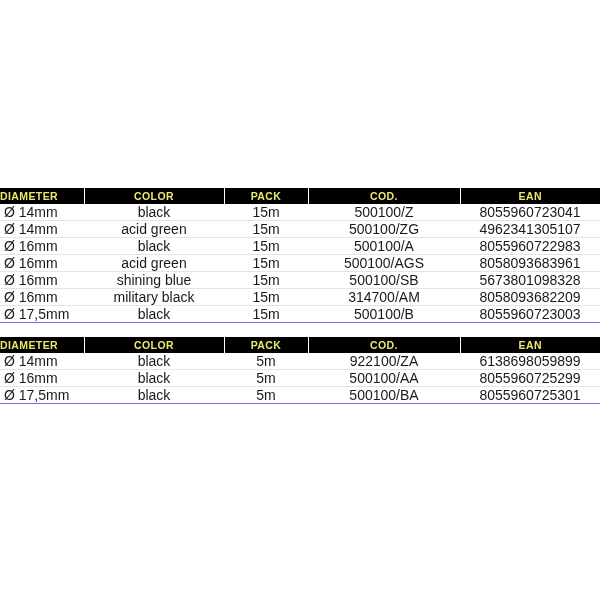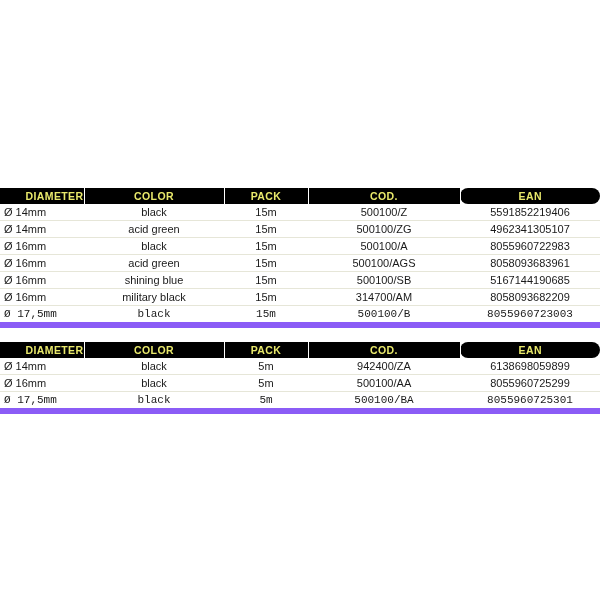--- a/index.html
+++ b/index.html
@@ -40,38 +40,36 @@
     font-size: 10.5px;
     font-weight: bold;
     letter-spacing: 0.4px;
     height: 16px;
     padding: 0;
     border-right: 1px solid #ffffff;
     vertical-align: middle;
   }
   thead th:last-child {
     border-right: none;
-    border-radius: 8px;
   }
   thead th.left {
-    text-align: right;
+    text-align: left;
   }
   tbody td {
-    font-size: 11px;
+    font-size: 14px;
     color: #1a1a1a;
     height: 16px;
     padding: 0;
     text-align: center;
     vertical-align: middle;
     border-bottom: 1px solid #e6e6d8;
     background: #ffffff;
   }
   tbody tr:last-child td {
-    border-bottom: 6px solid #8b5cf6;
-    font-family: Liberation Mono, monospace;
+    border-bottom: 1px solid #8b5cf6;
   }
   tbody td.left {
     text-align: left;
     padding-left: 4px;
   }
   
   col.c-diameter { width: 84px; }
   col.c-color    { width: 140px; }
   col.c-pack     { width: 84px; }
   col.c-cod      { width: 152px; }
@@ -99,21 +97,21 @@
           <th>COD.</th>
           <th>EAN</th>
         </tr>
       </thead>
       <tbody>
         <tr>
           <td class="left">Ø 14mm</td>
           <td>black</td>
           <td>15m</td>
           <td>500100/Z</td>
-          <td>5591852219406</td>
+          <td>8055960723041</td>
         </tr>
         <tr>
           <td class="left">Ø 14mm</td>
           <td>acid green</td>
           <td>15m</td>
           <td>500100/ZG</td>
           <td>4962341305107</td>
         </tr>
         <tr>
           <td class="left">Ø 16mm</td>
@@ -127,21 +125,21 @@
           <td>acid green</td>
           <td>15m</td>
           <td>500100/AGS</td>
           <td>8058093683961</td>
         </tr>
         <tr>
           <td class="left">Ø 16mm</td>
           <td>shining blue</td>
           <td>15m</td>
           <td>500100/SB</td>
-          <td>5167144190685</td>
+          <td>5673801098328</td>
         </tr>
         <tr>
           <td class="left">Ø 16mm</td>
           <td>military black</td>
           <td>15m</td>
           <td>314700/AM</td>
           <td>8058093682209</td>
         </tr>
         <tr>
           <td class="left">Ø 17,5mm</td>
@@ -168,21 +166,21 @@
           <th>PACK</th>
           <th>COD.</th>
           <th>EAN</th>
         </tr>
       </thead>
       <tbody>
         <tr>
           <td class="left">Ø 14mm</td>
           <td>black</td>
           <td>5m</td>
-          <td>942400/ZA</td>
+          <td>922100/ZA</td>
           <td>6138698059899</td>
         </tr>
         <tr>
           <td class="left">Ø 16mm</td>
           <td>black</td>
           <td>5m</td>
           <td>500100/AA</td>
           <td>8055960725299</td>
         </tr>
         <tr>

